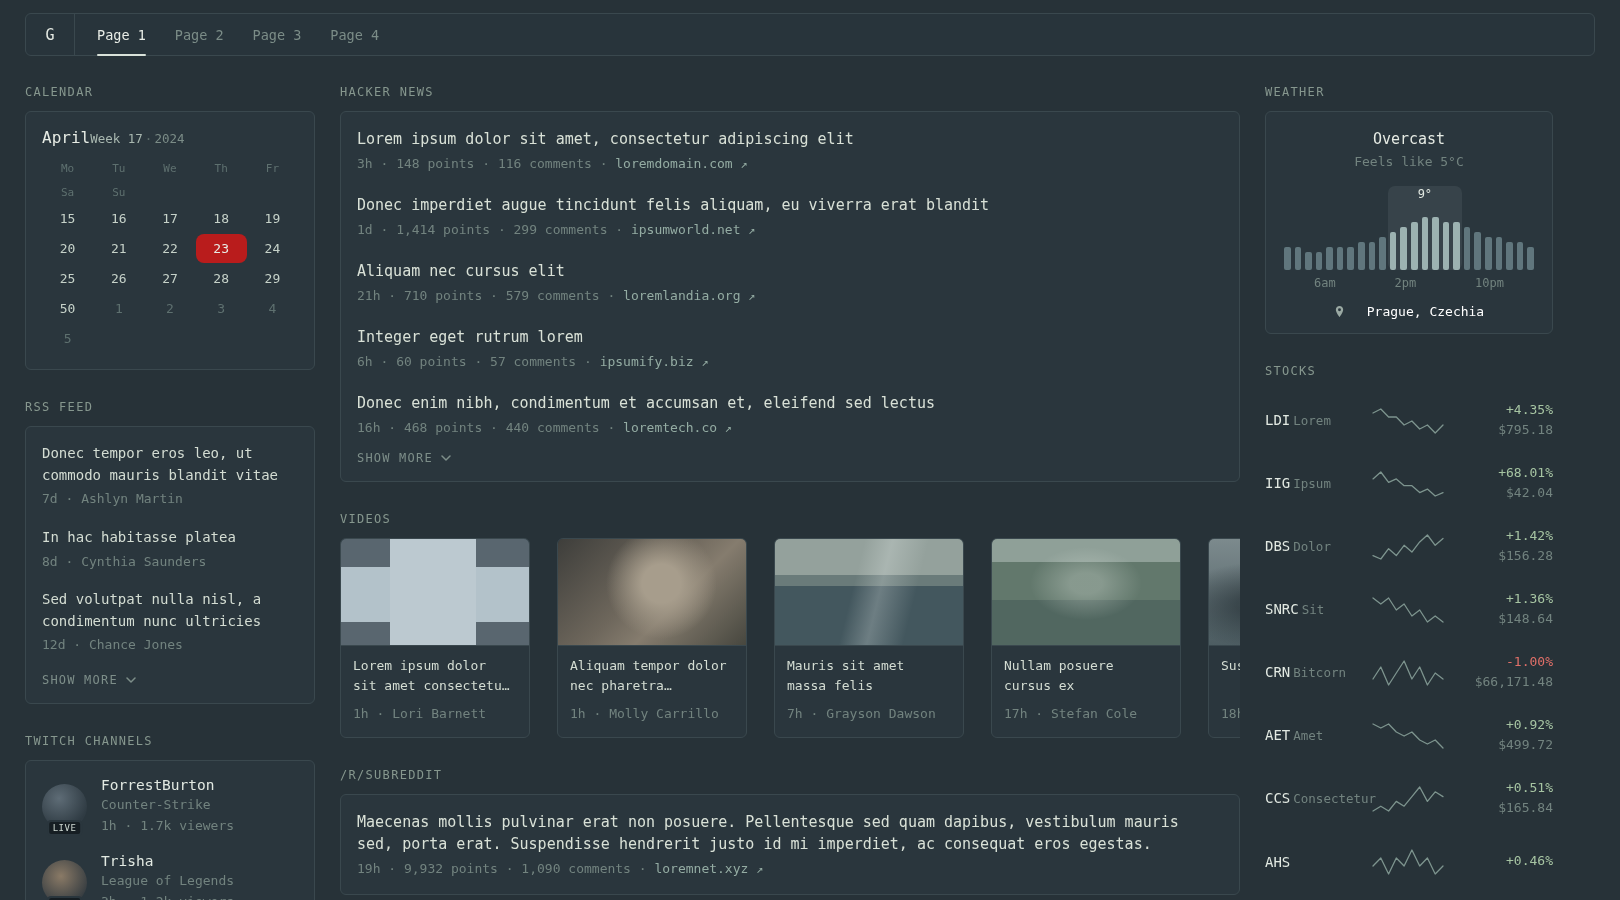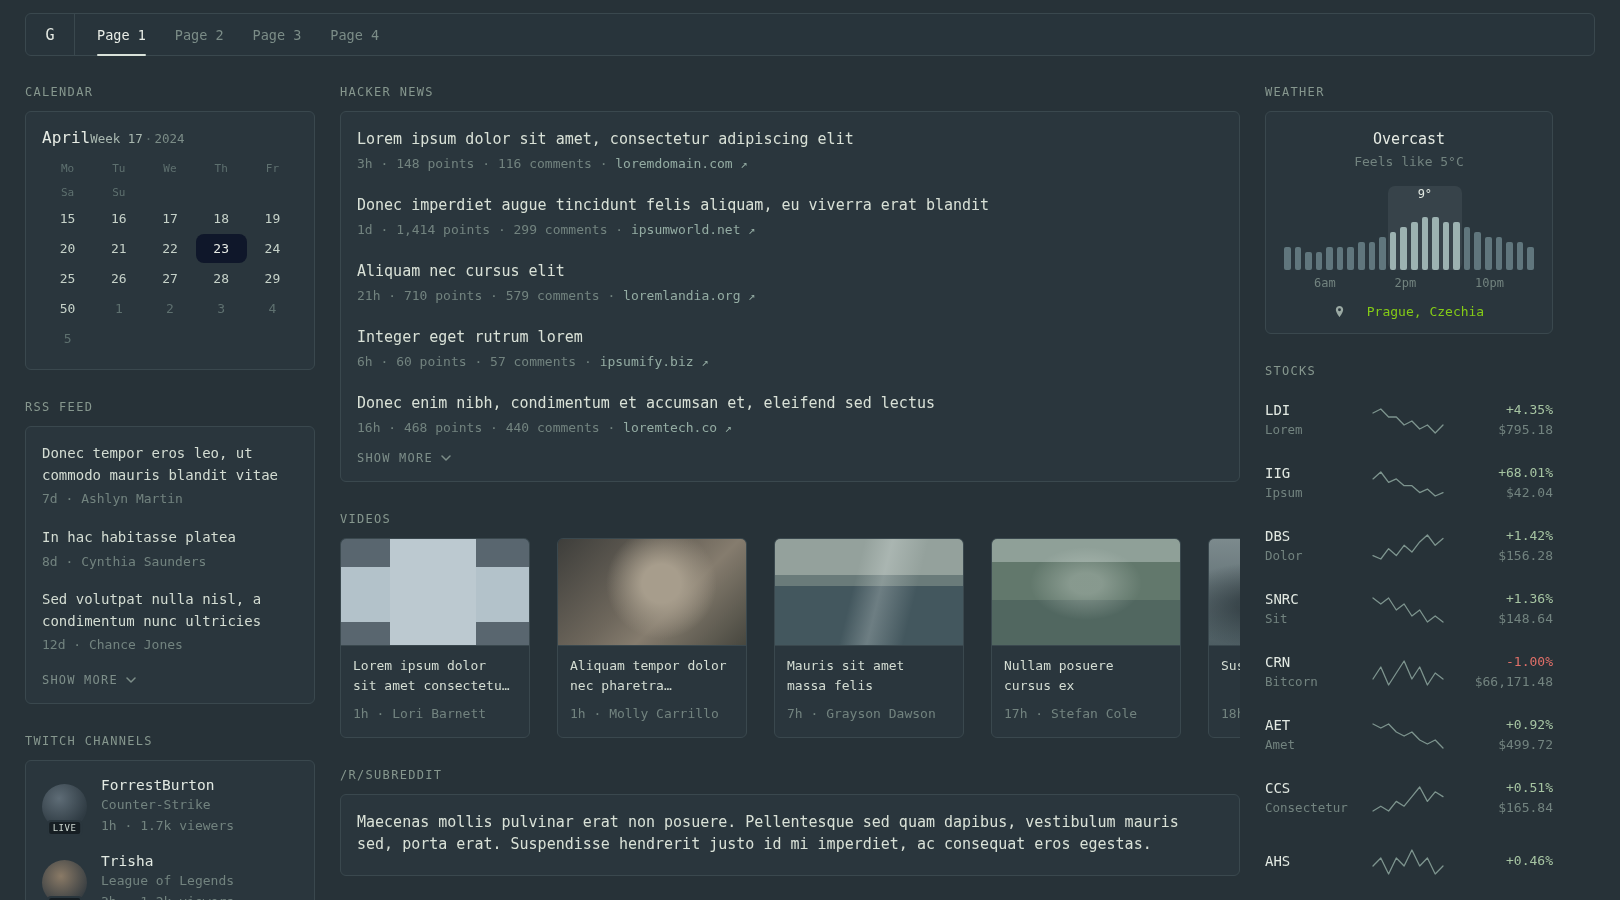--- a/index.html
+++ b/index.html
@@ -47,21 +47,21 @@
 
   
   .cal-head{display:flex;align-items:baseline;margin-bottom:10px}
   .cal-month{font-size:16px;color:#e6ebe4}
   .cal-meta{font-size:12.5px;color:#a9b8b0}
   .cal-meta .year{color:#7b8c87}
   .cal-grid{display:grid;grid-template-columns:repeat(5,1fr);row-gap:1px;text-align:center}
   .dow{font-size:11px;color:#5e706f;padding:5px 0}
   .day{font-size:13px;color:#c6d2c9;padding:7px 0;border-radius:8px}
   .day.dim{color:#5e706f}
-  .day.selected{background:#0f172a;color:#e8ece6}
+  .day.selected{background:#b91c1c;color:#e8ece6}
 
   
   .rss-item{margin-bottom:18px}
   .rss-title{display:block;font-size:14px;line-height:1.55;color:#d4ddd3}
   .rss-item .meta{margin-top:3px}
   .show-more{
     display:flex;align-items:center;gap:8px;color:#7d8e89;
     font-size:12px;letter-spacing:1.2px;margin-top:14px;padding:0;
   }
   .show-more svg{display:block}
@@ -141,27 +141,27 @@
   .wbars{
     position:absolute;left:2px;right:2px;bottom:0;height:58px;
     display:flex;align-items:flex-end;gap:4px;
   }
   .wbar{flex:1;background:#60767d;border-radius:2px}
   .wbar.hot{background:#9cb2b1}
   .wtimes{display:flex;justify-content:space-between;padding:4px 32px 0}
   .wtimes .meta{font-size:12px}
   .w-loc{
     display:flex;align-items:center;justify-content:center;gap:22px;
-    margin-top:12px;color:#84cc16;font-size:13px;
+    margin-top:12px;color:#ffffff;font-size:13px;
   }
   .w-loc svg{display:block;color:#9aa9a3}
 
   
   .stock-row{display:flex;align-items:center;height:63px}
-  .stock-id{width:94px;flex:none;display:flex;flex-direction:column;gap:3px;text-align:left}
+  .stock-id{width:94px;flex:none;display:flex;flex-direction:row;gap:3px;text-align:left}
   .ticker{font-size:14px;color:#e2e9e2}
   .sname{font-size:12.5px}
   .spark{flex:1;display:flex;justify-content:center;align-items:center;color:#7d948e}
   .stock-vals{width:96px;flex:none;display:flex;flex-direction:column;gap:3px;text-align:right}
   .change{font-size:13px}
   .change.pos{color:#a6c4a2}
   .change.neg{color:#df6f68}
   .price{font-size:13px}
 </style>
 </head>
@@ -385,20 +385,21 @@
             <div class="meta">18h · Tara</div>
           </a>
         </div>
     </section>
 
     <section class="widget">
       <h2 class="wtitle">/R/SUBREDDIT</h2>
       <div class="card">
         <article class="hn-item">
           <a class="hn-title">Maecenas mollis pulvinar erat non posuere. Pellentesque sed quam dapibus, vestibulum mauris sed, porta erat. Suspendisse hendrerit justo id mi imperdiet, ac consequat eros egestas.</a>
+          <div class="meta"><span>19h · 9,932 points · 1,090 comments ·</span> <a class="domain"><span>loremnet.xyz</span> <span class="arrow">↗</span></a></div>
         </article>
       </div>
     </section>
 
   </div>
 
   <div class="col-right">
 
     <section class="widget">
       <h2 class="wtitle">WEATHER</h2>

